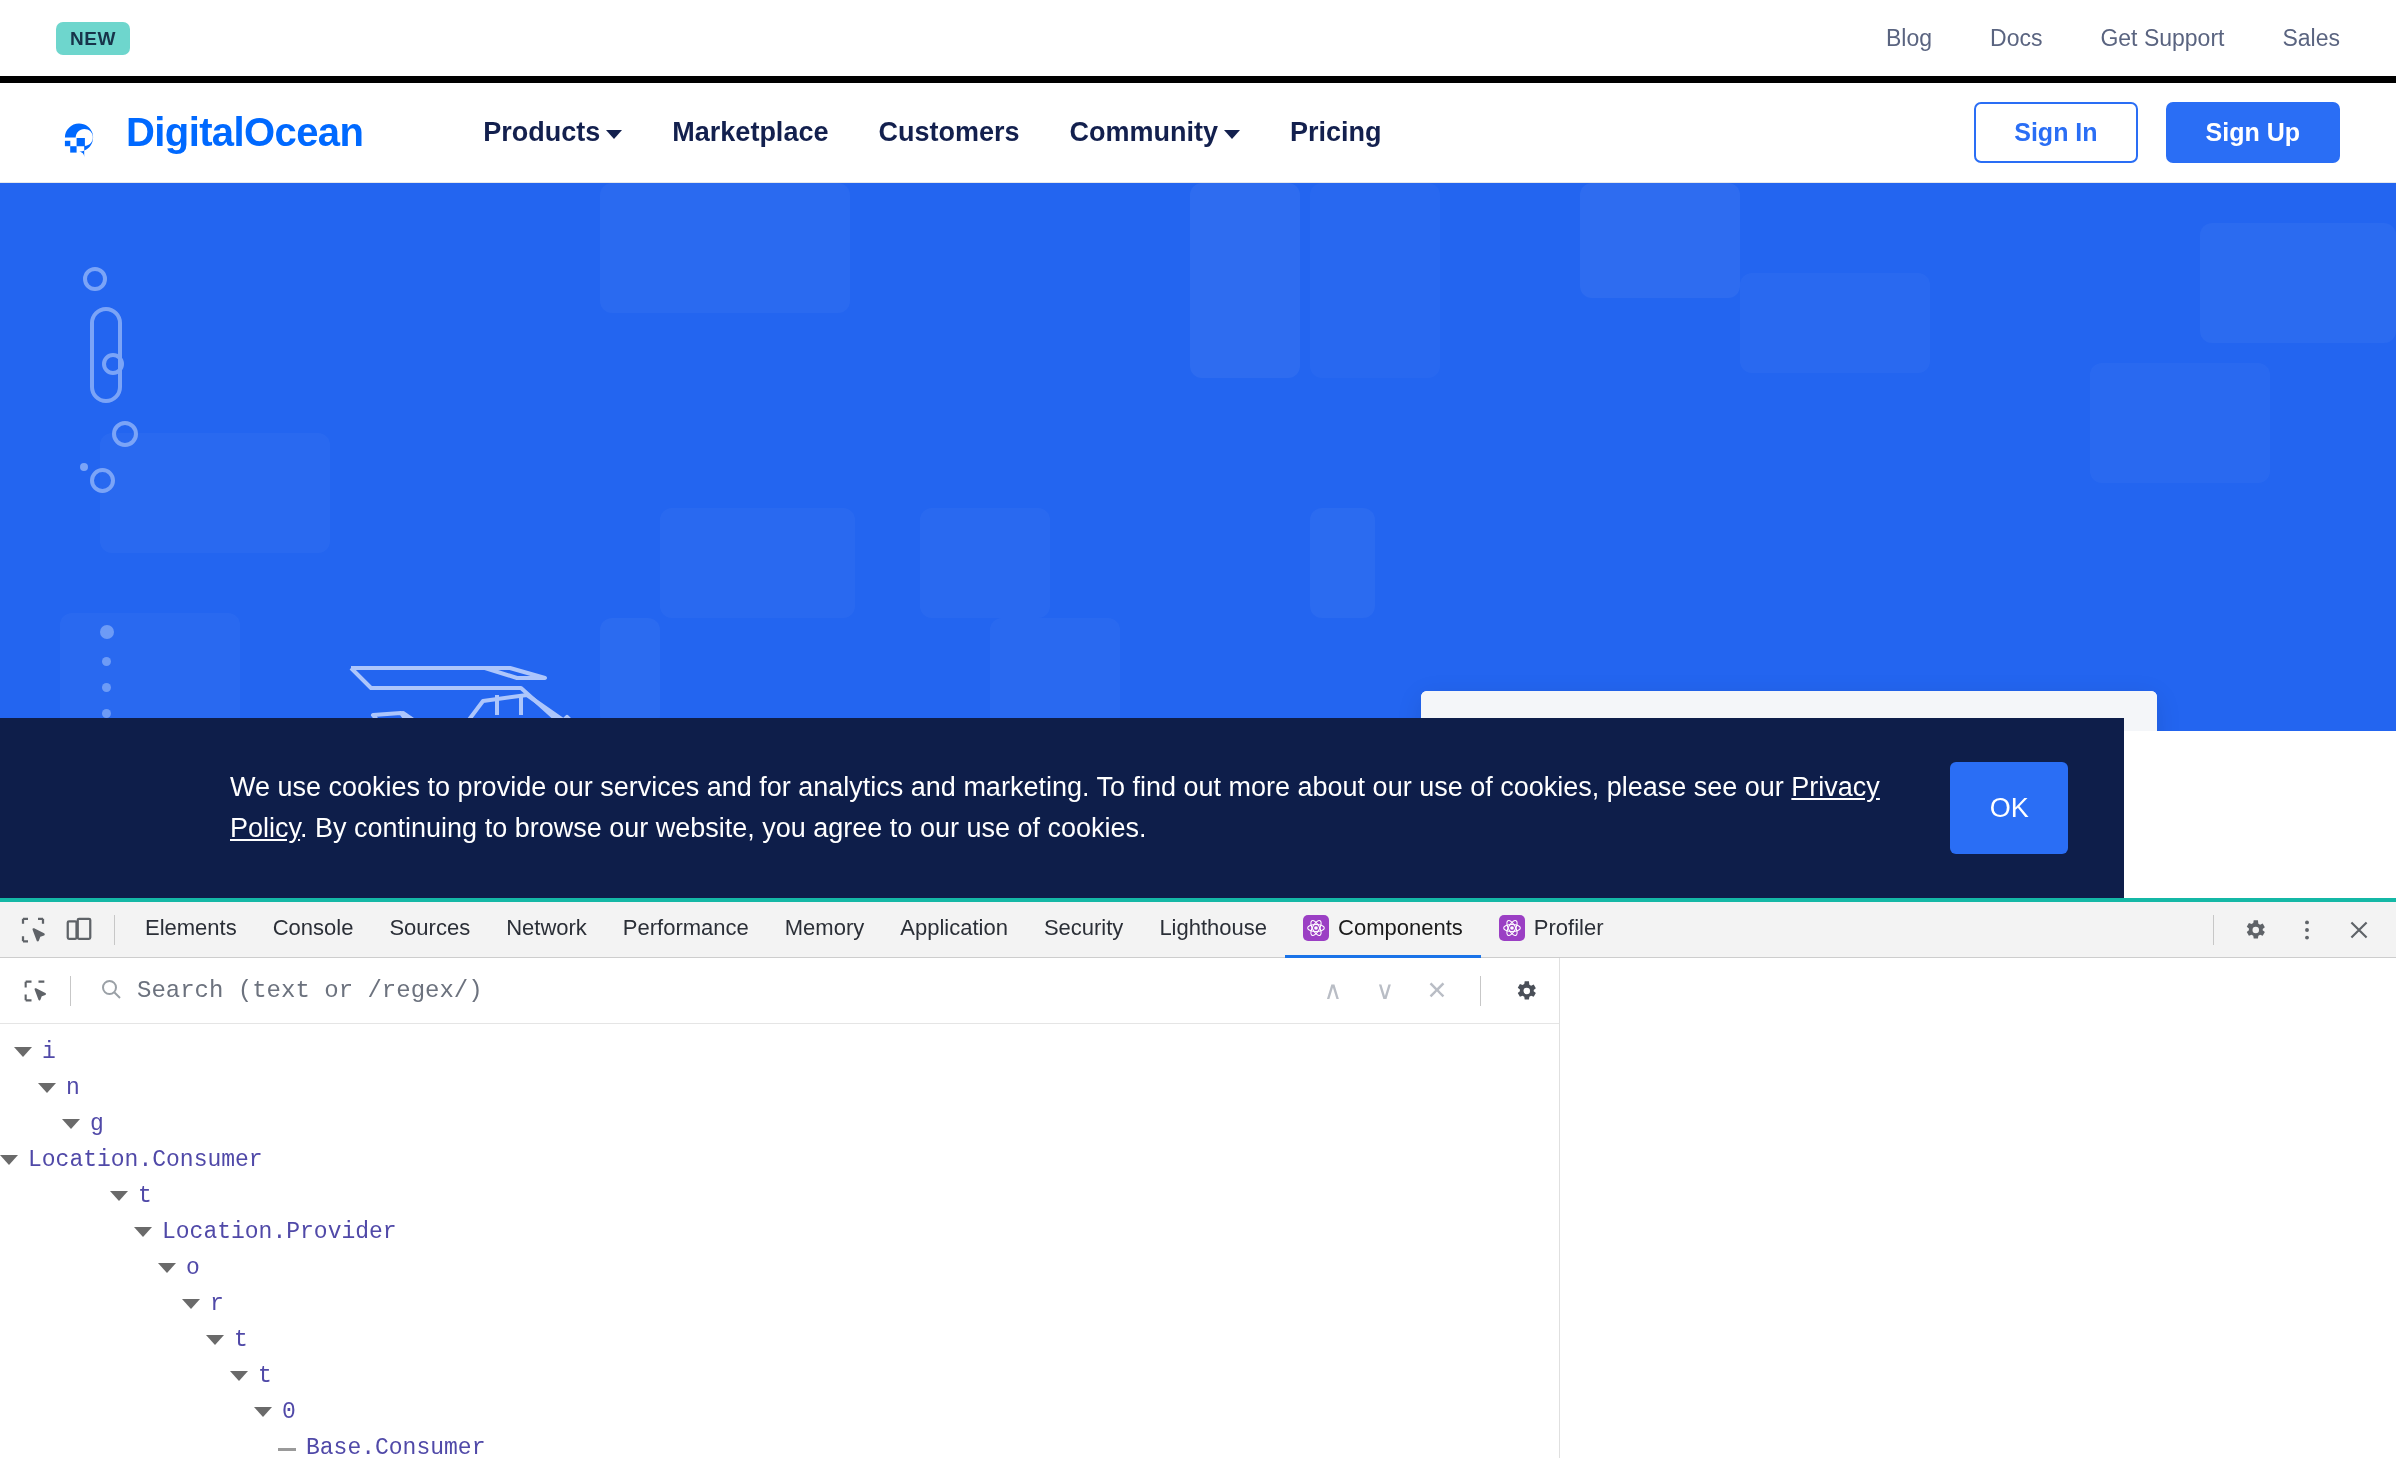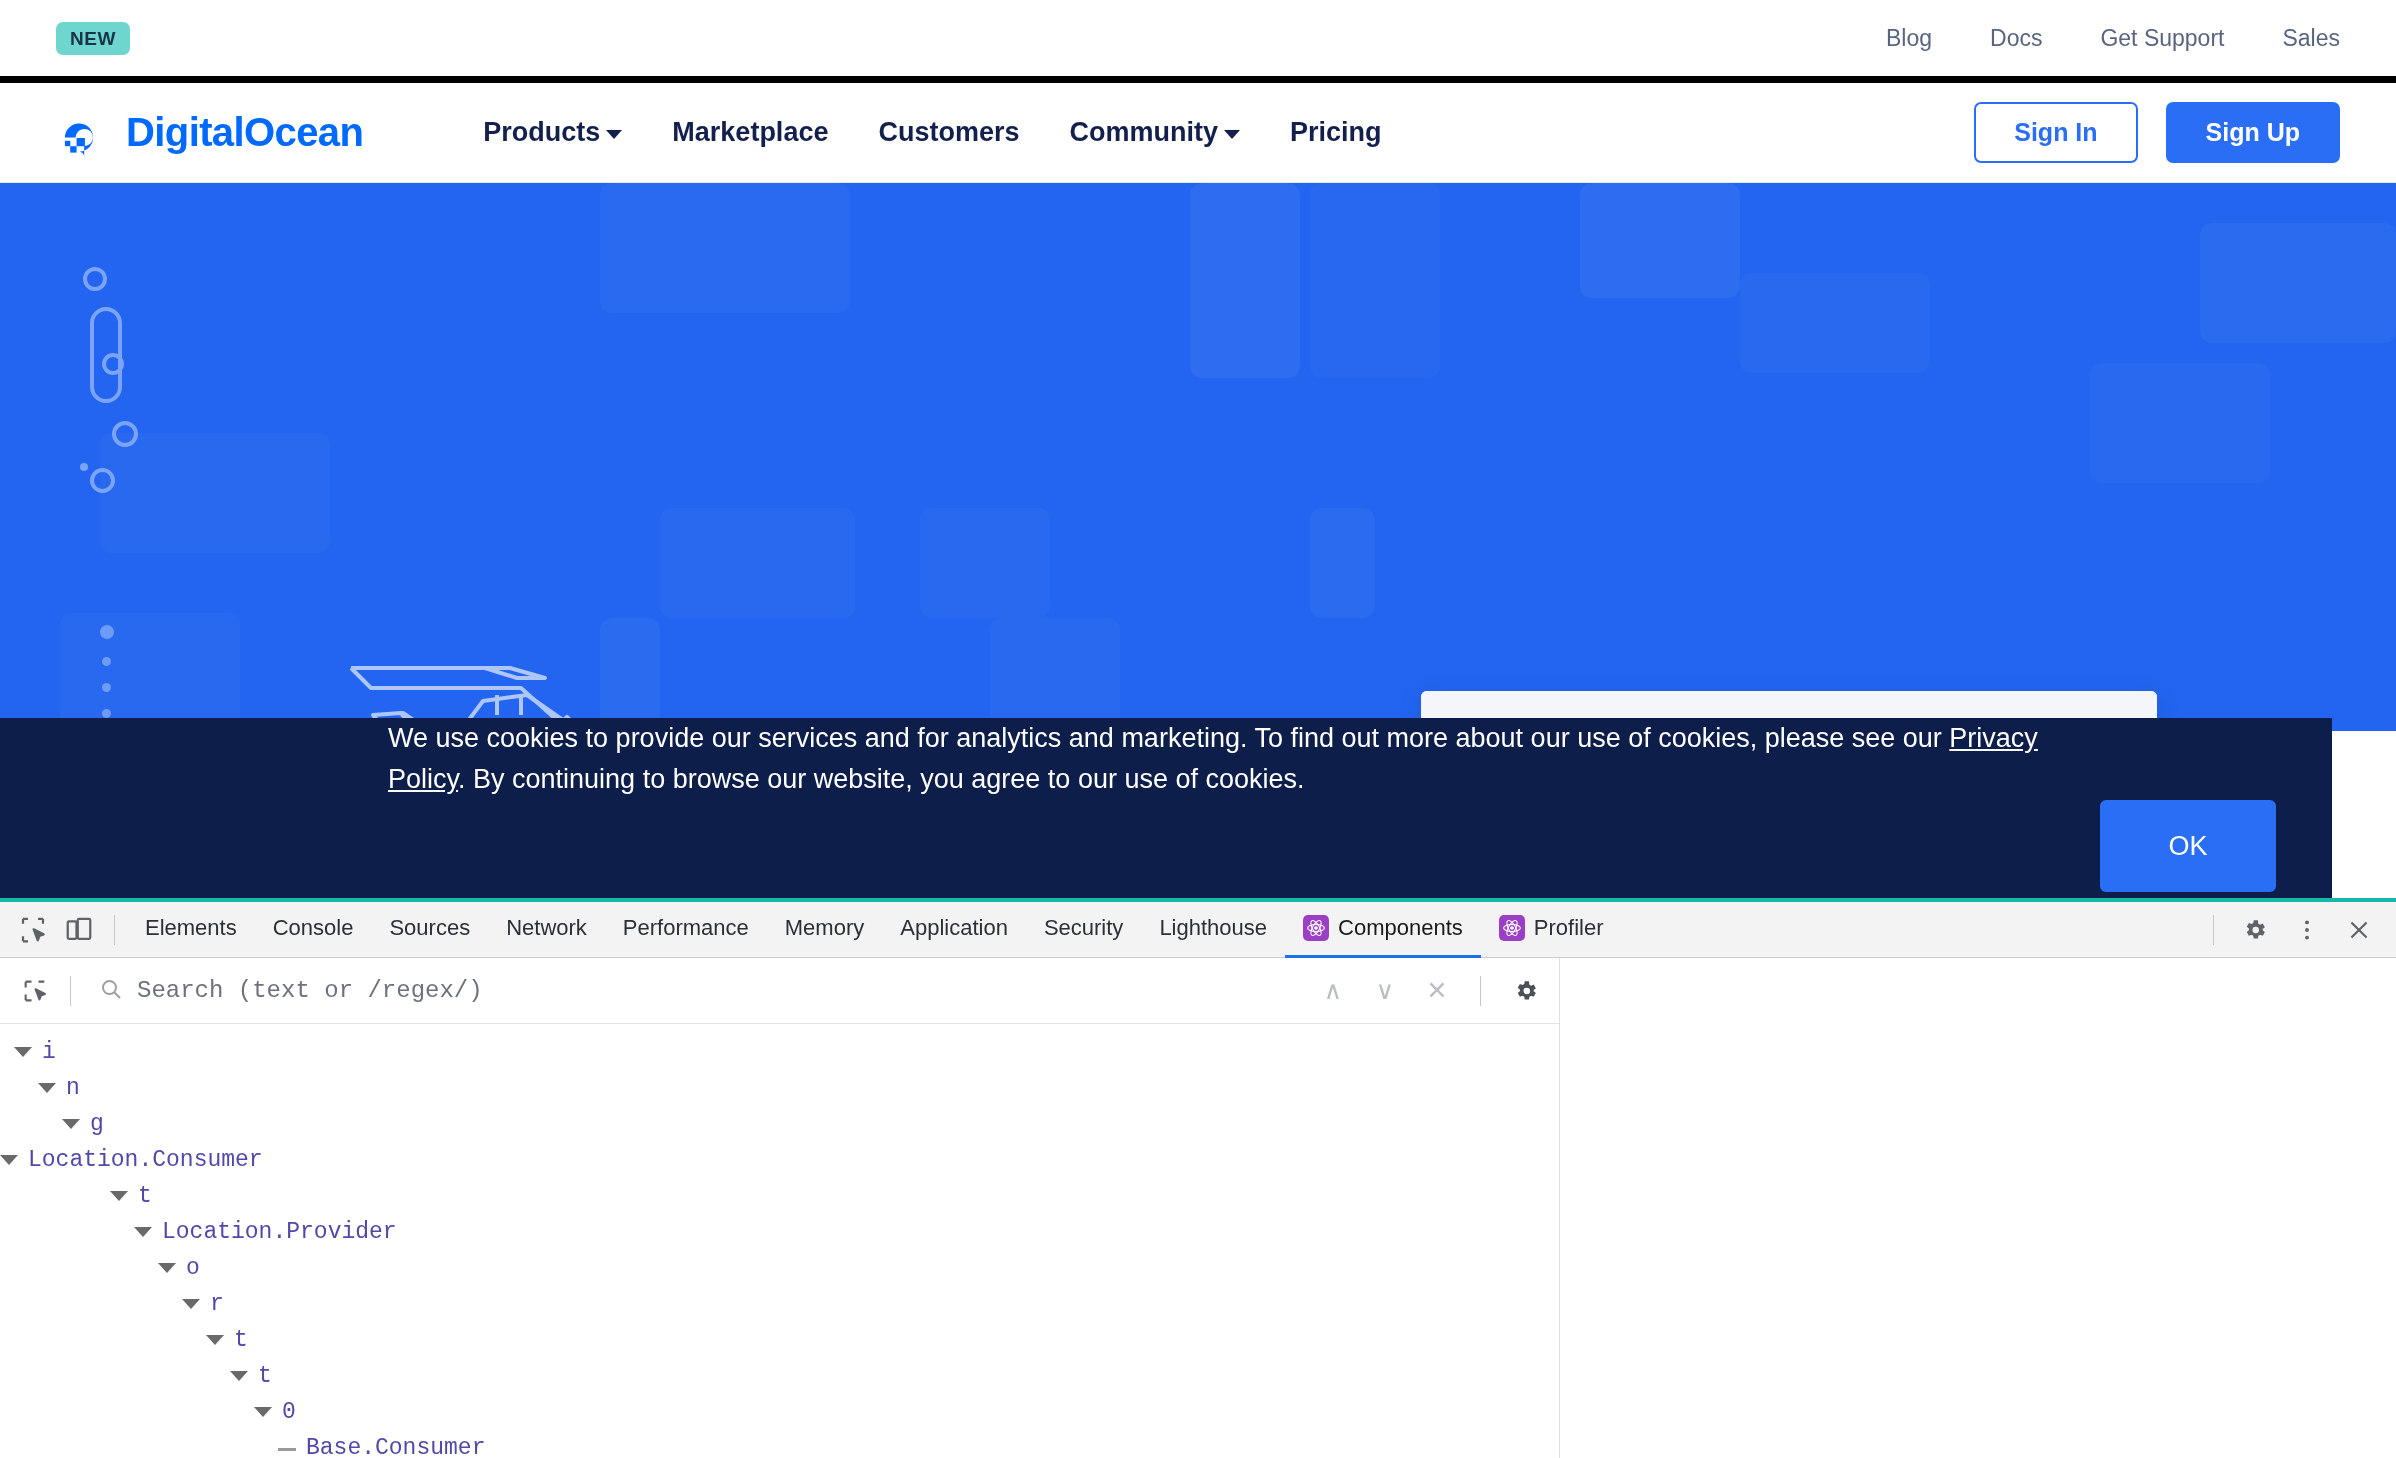--- a/index.html
+++ b/index.html
@@ -115,25 +115,24 @@
   }
   .hero-card-head {
     height: 132px; background: #f4f6f9;
     display: flex; align-items: center; justify-content: center;
     border-bottom: 1px solid #eceff3;
   }
 
   
   .cookie {
     position: absolute; left: 0; top: 718px;
-    width: 2332px; height: 180px;
+    width: 2124px; height: 180px;
     background: #0e1e4a;
     display: flex; align-items: center;
     padding: 0 56px 0 230px;
-    flex-direction: column;
   }
   .cookie-text {
     font-size: 27px; color: #ffffff; line-height: 1.52;
     max-width: 1730px;
   }
   .cookie-link {
     color: #ffffff; text-decoration: underline;
   }
   .cookie-ok {
     margin-left: auto;

